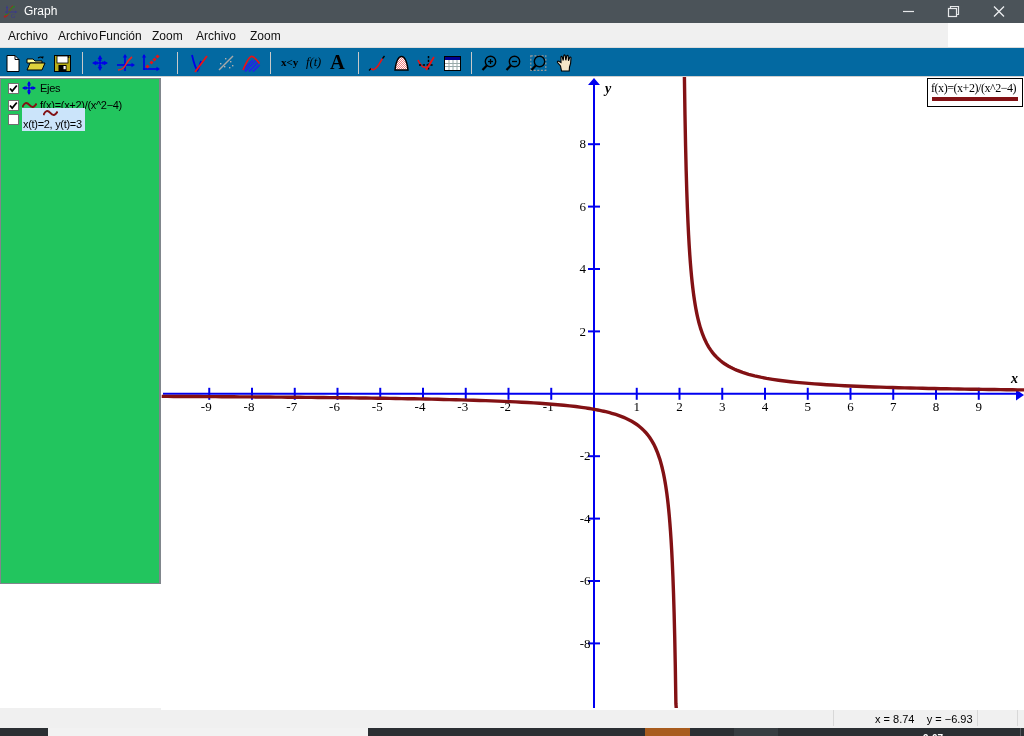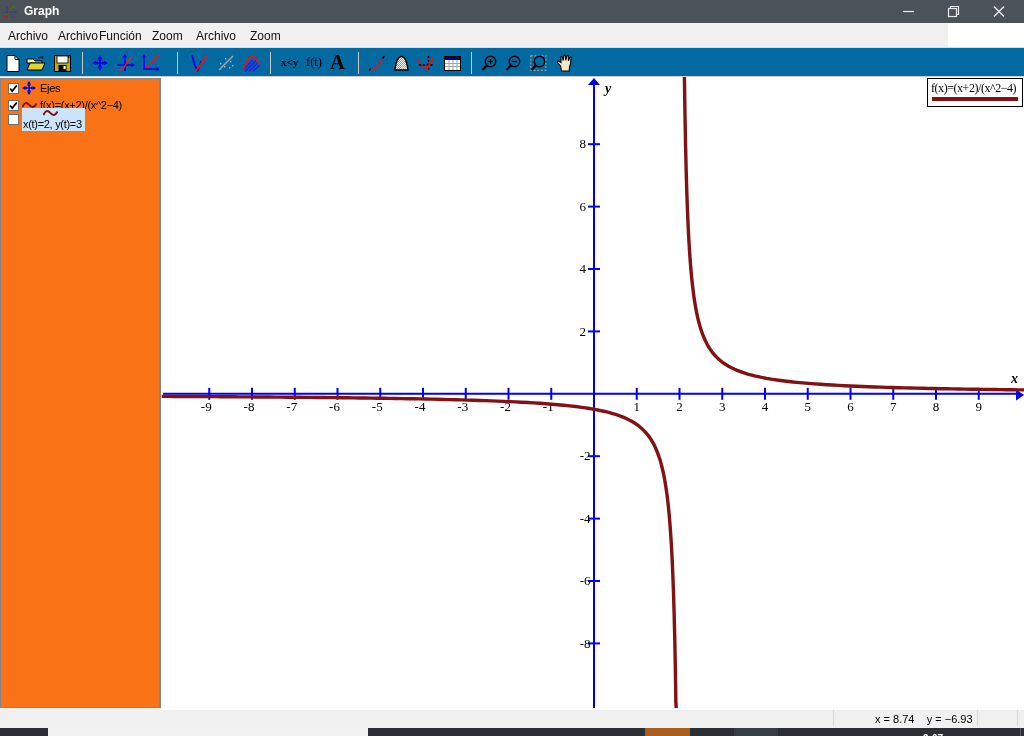--- a/index.html
+++ b/index.html
@@ -1,20 +1,20 @@
 <!DOCTYPE html>
 <html><head><meta charset="utf-8"><style>
 * { margin:0; padding:0; box-sizing:border-box; }
 body { width:1024px; height:736px; overflow:hidden; position:relative; font-family:"Liberation Sans",sans-serif; background:#fff; }
 #titlebar { position:absolute; left:0; top:0; width:1024px; height:23px; background:#4b5359; }
-#titlebar .t { position:absolute; left:24px; top:4px; color:#fff; font-size:12px;font-weight:bold; }
+#titlebar .t { position:absolute; left:24px; top:4px; color:#fff; font-size:12px; }
 #menubar { position:absolute; left:0; top:23px; width:948px; height:24px; background:#f0f0f0; }
 #menubar span { position:absolute; top:6px; font-size:12px; color:#111; }
 #toolbar { position:absolute; left:0; top:47px; width:1024px; height:30px; background:#0369a1; border-top:1px solid #dcdcdc; border-bottom:1px solid #cfcfcf; }
-#panel { position:absolute; left:0; top:78px; width:161px; height:630px; background:#f97316; border:1px solid #80868c; border-right:2px solid #80868c; }
+#panel { position:absolute; left:0; top:78px; width:161px; height:506px; background:#22c55e; border:1px solid #80868c; border-right:2px solid #80868c; }
 .prow { position:absolute; left:7px; height:15px; display:flex; align-items:center; }
 .cb { margin-right:3px; display:flex; }
 .pic { width:16px; display:flex; margin-right:2px; }
 .ptxt { font-size:11px; color:#000; white-space:pre; letter-spacing:-0.3px; }
 .sel { display:flex; align-items:center; background:#cbe4fa; padding:1px 3px 1px 1px;flex-direction:column; }
 #plotwrap { position:absolute; left:161px; top:77px; width:863px; height:631px; background:#fff; }
 #legend { position:absolute; left:927px; top:78px; width:96px; height:29px; background:#fff; border:1px solid #000; }
 #legend .lt { position:absolute; left:3px; top:2px; font-family:"Liberation Serif",serif; font-size:12px; color:#000; white-space:nowrap; letter-spacing:-0.45px; }
 #legend .lr { position:absolute; left:3.5px; top:18px; width:86px; height:3.5px; background:#821114; }
 #statusbar { position:absolute; left:0; top:708px; width:1024px; height:20px; background:#f0f0f0; }
@@ -126,21 +126,21 @@
     <svg style="position:absolute;left:242px;top:6.0px" width="19" height="18" viewBox="0 0 19 18">
       <g stroke="#2222e8" stroke-width="1.7">
 <line x1="1" y1="16" x2="11" y2="6"></line>
         <line x1="3" y1="17.5" x2="14" y2="6.5"></line>
         <line x1="7" y1="17.5" x2="16.5" y2="8"></line>
         <line x1="11" y1="17.5" x2="17.5" y2="11"></line>
       </g>
 <path d="M1,16 Q6,4 9,2.5 Q12,2 17.5,9.5" fill="none" stroke="#e81414" stroke-width="1.7"></path>
     </svg>
     <div style="position:absolute;left:281px;top:8px;font-family:'Liberation Serif',serif;font-size:11px;font-weight:bold;color:#000">x&lt;y</div>
-    <div style="position:absolute;left:306px;top:6.5px;font-family:'Liberation Serif',serif;font-size:12.5px;color:#000">f(t)</div>
+    <div style="position:absolute;left:306px;top:6.5px;font-family:'Liberation Serif',serif;font-size:12.5px;font-style:italic;color:#000">f(t)</div>
     <div style="position:absolute;left:330px;top:2.5px;font-family:'Liberation Serif',serif;font-size:20.5px;font-weight:bold;color:#000">A</div>
     <svg style="position:absolute;left:368px;top:6.5px" width="18" height="17" viewBox="0 0 18 17">
       <path d="M1,15.5 L3,13.5" stroke="#000" stroke-width="1.3" fill="none"></path>
 <path d="M3,13.5 Q5,16 8,13 Q11,10 12,7.5 L14.5,3.5" stroke="#e81414" stroke-width="1.6" fill="none"></path>
 <path d="M14.5,3.5 L16.5,1" stroke="#000" stroke-width="1.3" fill="none"></path>
     </svg>
     <svg style="position:absolute;left:394px;top:7.0px" width="15" height="16" viewBox="0 0 15 16">
       <defs>
         <pattern id="rchk" width="2" height="2" patternUnits="userSpaceOnUse">
           <rect width="1" height="1" fill="#f08080"></rect>

